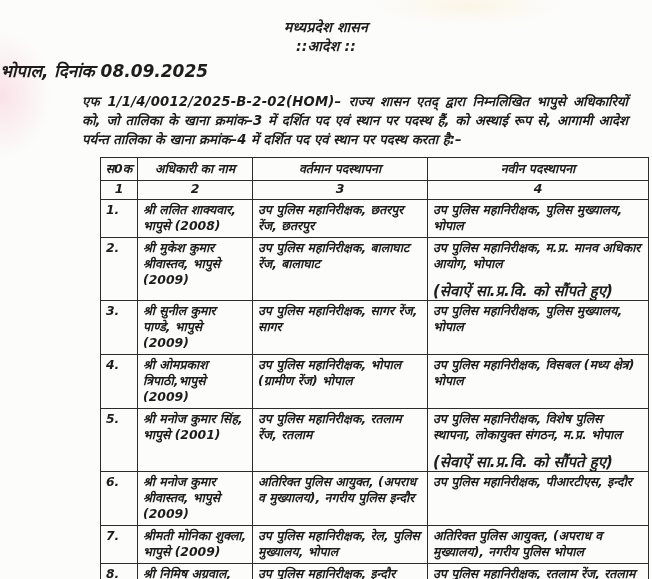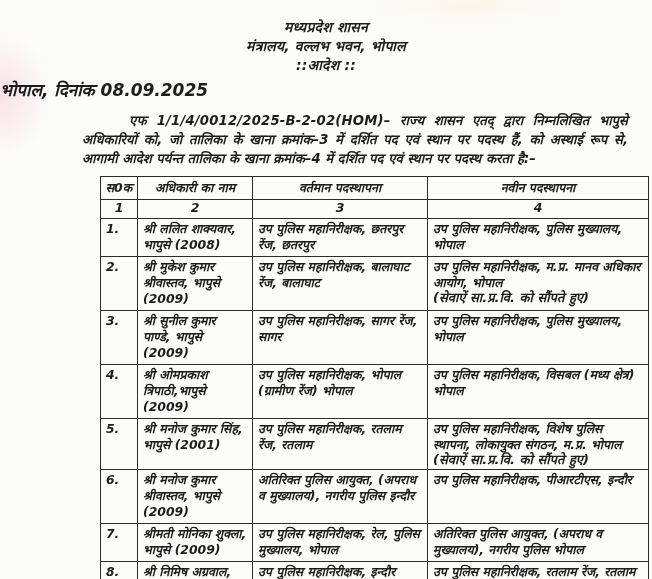--- a/index.html
+++ b/index.html
@@ -16,46 +16,45 @@
       #fcfcfb;
     font-style: italic;
   }
   .doc-header{ text-align:center; padding-top:18px; font-weight:bold; font-size:14px; line-height:19px; letter-spacing:.2px;}
   .doc-header div{ margin:0; }
   .dateline{ text-align:left; padding-right:58px; font-weight:bold; font-size:17px; margin-top:3px;}
   .order-para{
     margin:10px 24px 8px 82px;
     font-size:13.2px; line-height:19px; font-weight:bold; text-align:justify;
   }
-  .order-no{ letter-spacing:.2px;margin-left:47px; }
+  .order-no{ letter-spacing:.2px; }
   table.order-table{
     margin-left:100px; width:548px; border-collapse:collapse; table-layout:fixed;
     font-size:12.4px; line-height:16px; font-weight:bold;
   }
   table.order-table col.c1{width:37px;}
   table.order-table col.c2{width:115px;}
   table.order-table col.c3{width:175px;}
   table.order-table col.c4{width:221px;}
   table.order-table th, table.order-table td{
     border:1.6px solid #2b2b2b; padding:2px 5px 3px 5px; vertical-align:top;
     overflow:hidden;
   }
   table.order-table th{ text-align:center; padding:3px 2px;margin-left:23px; }
   tr.colnum-row td{ text-align:center; padding:0 2px 2px 2px; font-size:12.5px;}
   td.sn-cell{ text-align:left; padding-left:6px; }
-  .note{ display:block; font-size:13px; line-height:12px; font-weight:bold; margin-top:1px;}
+  .note{ display:block; font-size:15px; line-height:12px; font-weight:bold; margin-top:13px;}
 </style>
 </head>
 <body>
 
 <div class="page">
 
   <div class="doc-header">
     <div>मध्यप्रदेश शासन</div>
-    <div>मंत्रालय, वल्लभ भवन, भोपाल</div>
     <div>::आदेश ::</div>
   </div>
 
   <div class="dateline">भोपाल, दिनांक 08.09.2025</div>
 
   <p class="order-para"><span class="order-no">एफ 1/1/4/0012/2025-B-2-02(HOM)–</span> <span>राज्य शासन एतद् द्वारा निम्नलिखित भापुसे अधिकारियों को, जो तालिका के खाना क्रमांक–3 में दर्शित पद एवं स्थान पर पदस्थ हैं, को अस्थाई रूप से, आगामी आदेश पर्यन्त तालिका के खाना क्रमांक–4 में दर्शित पद एवं स्थान पर पदस्थ करता है:–</span></p>
 
   <table class="order-table">
     <colgroup>
         <col class="c1">

